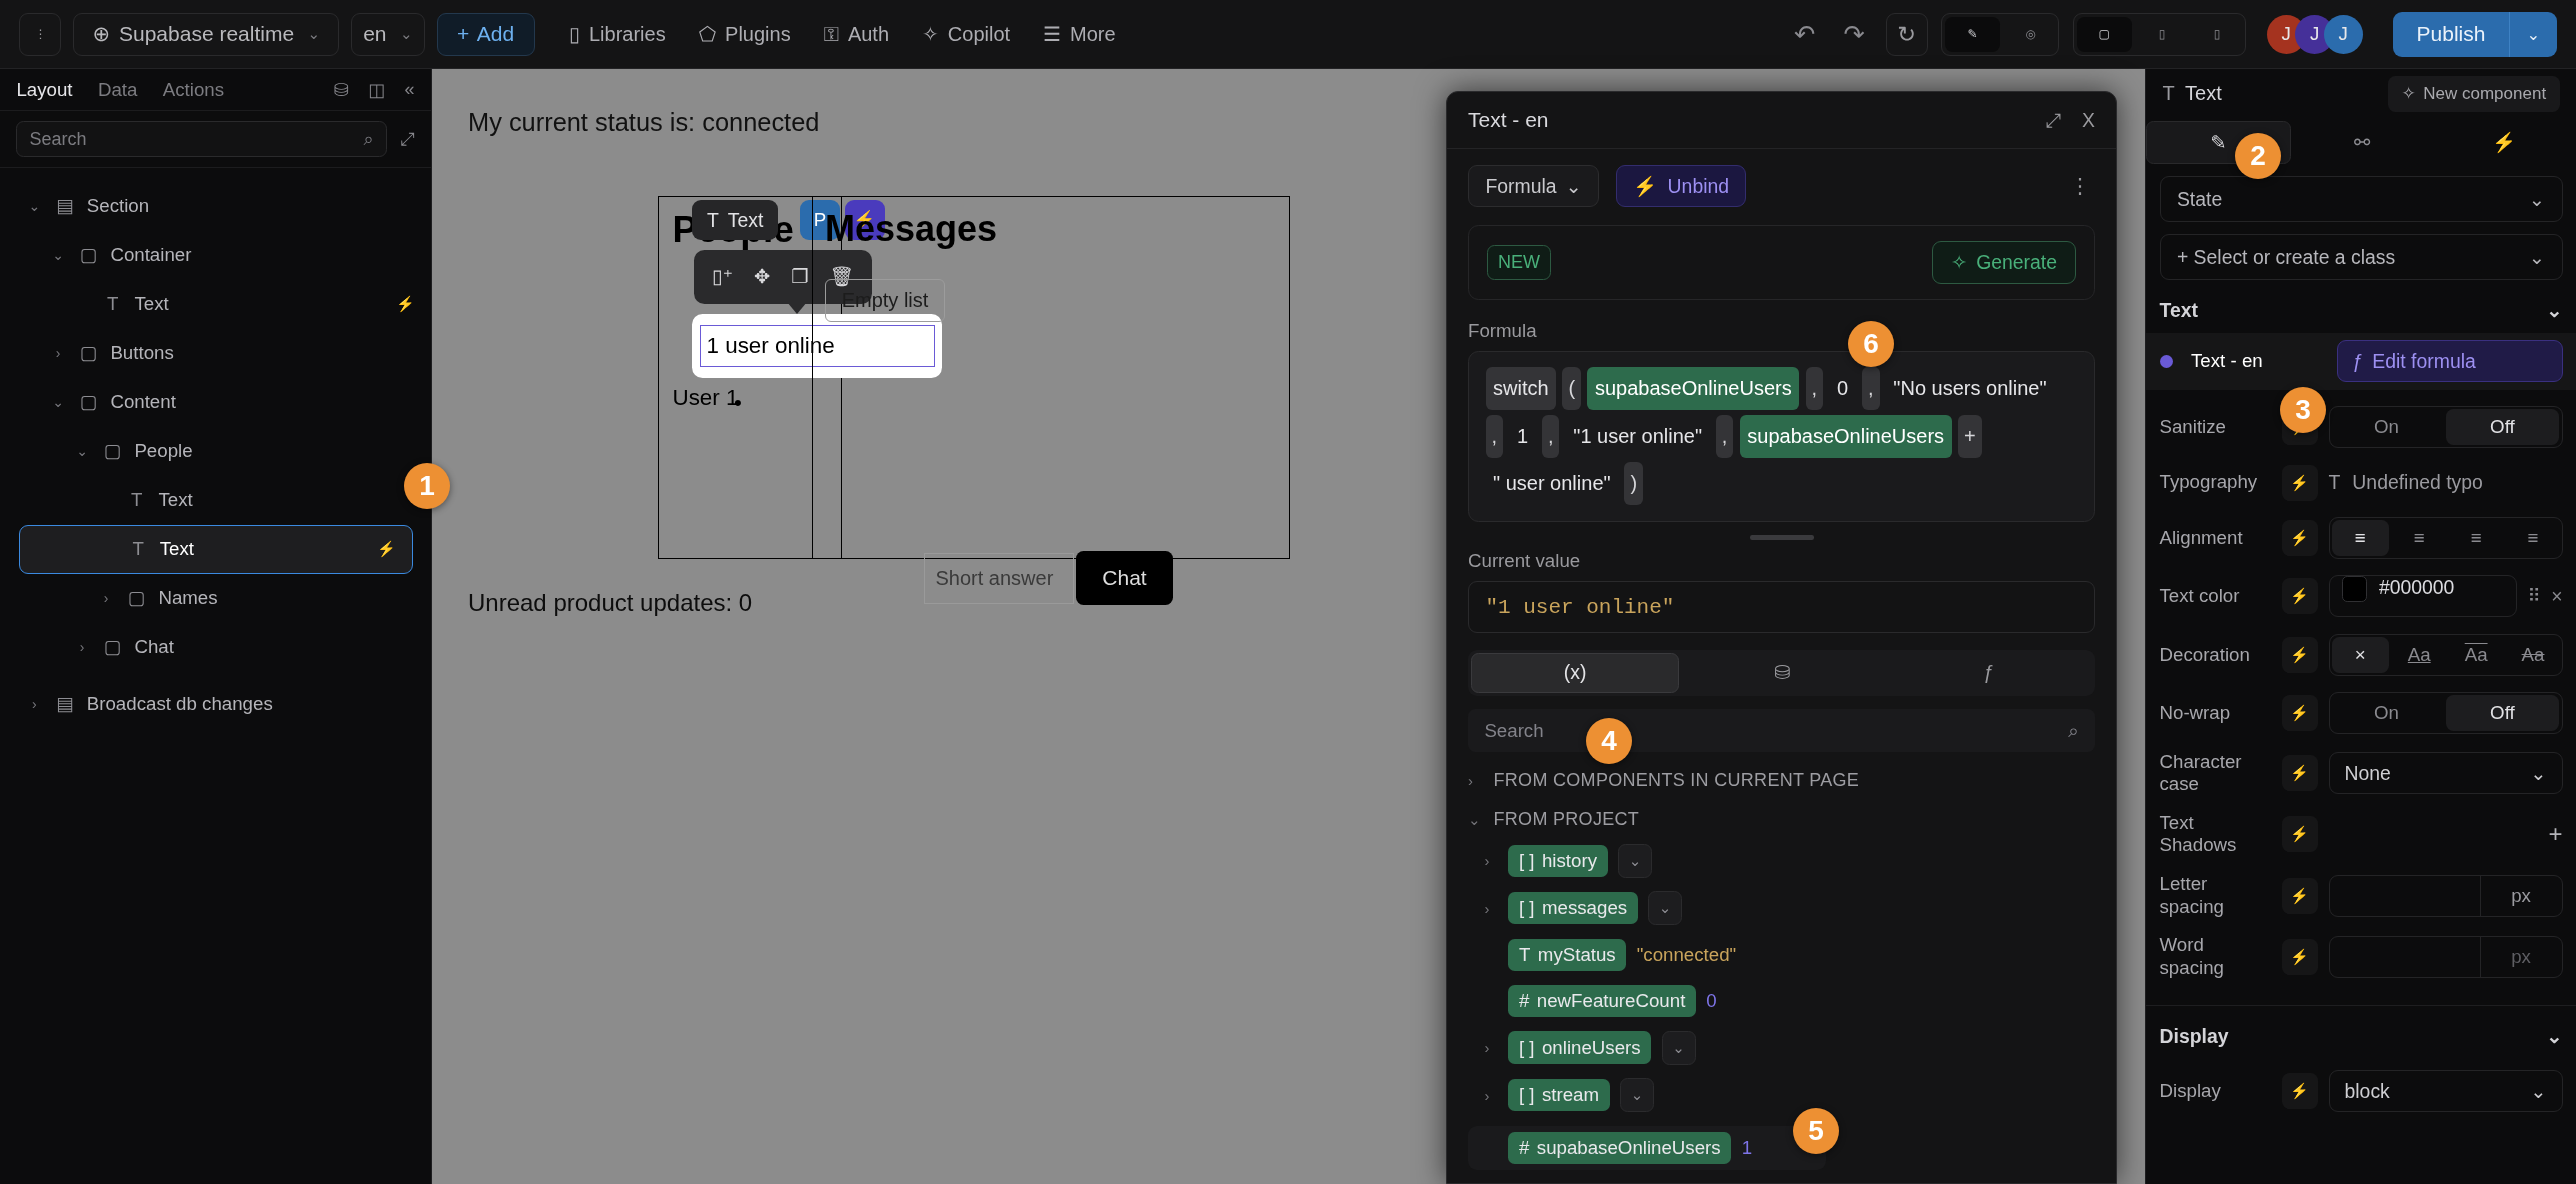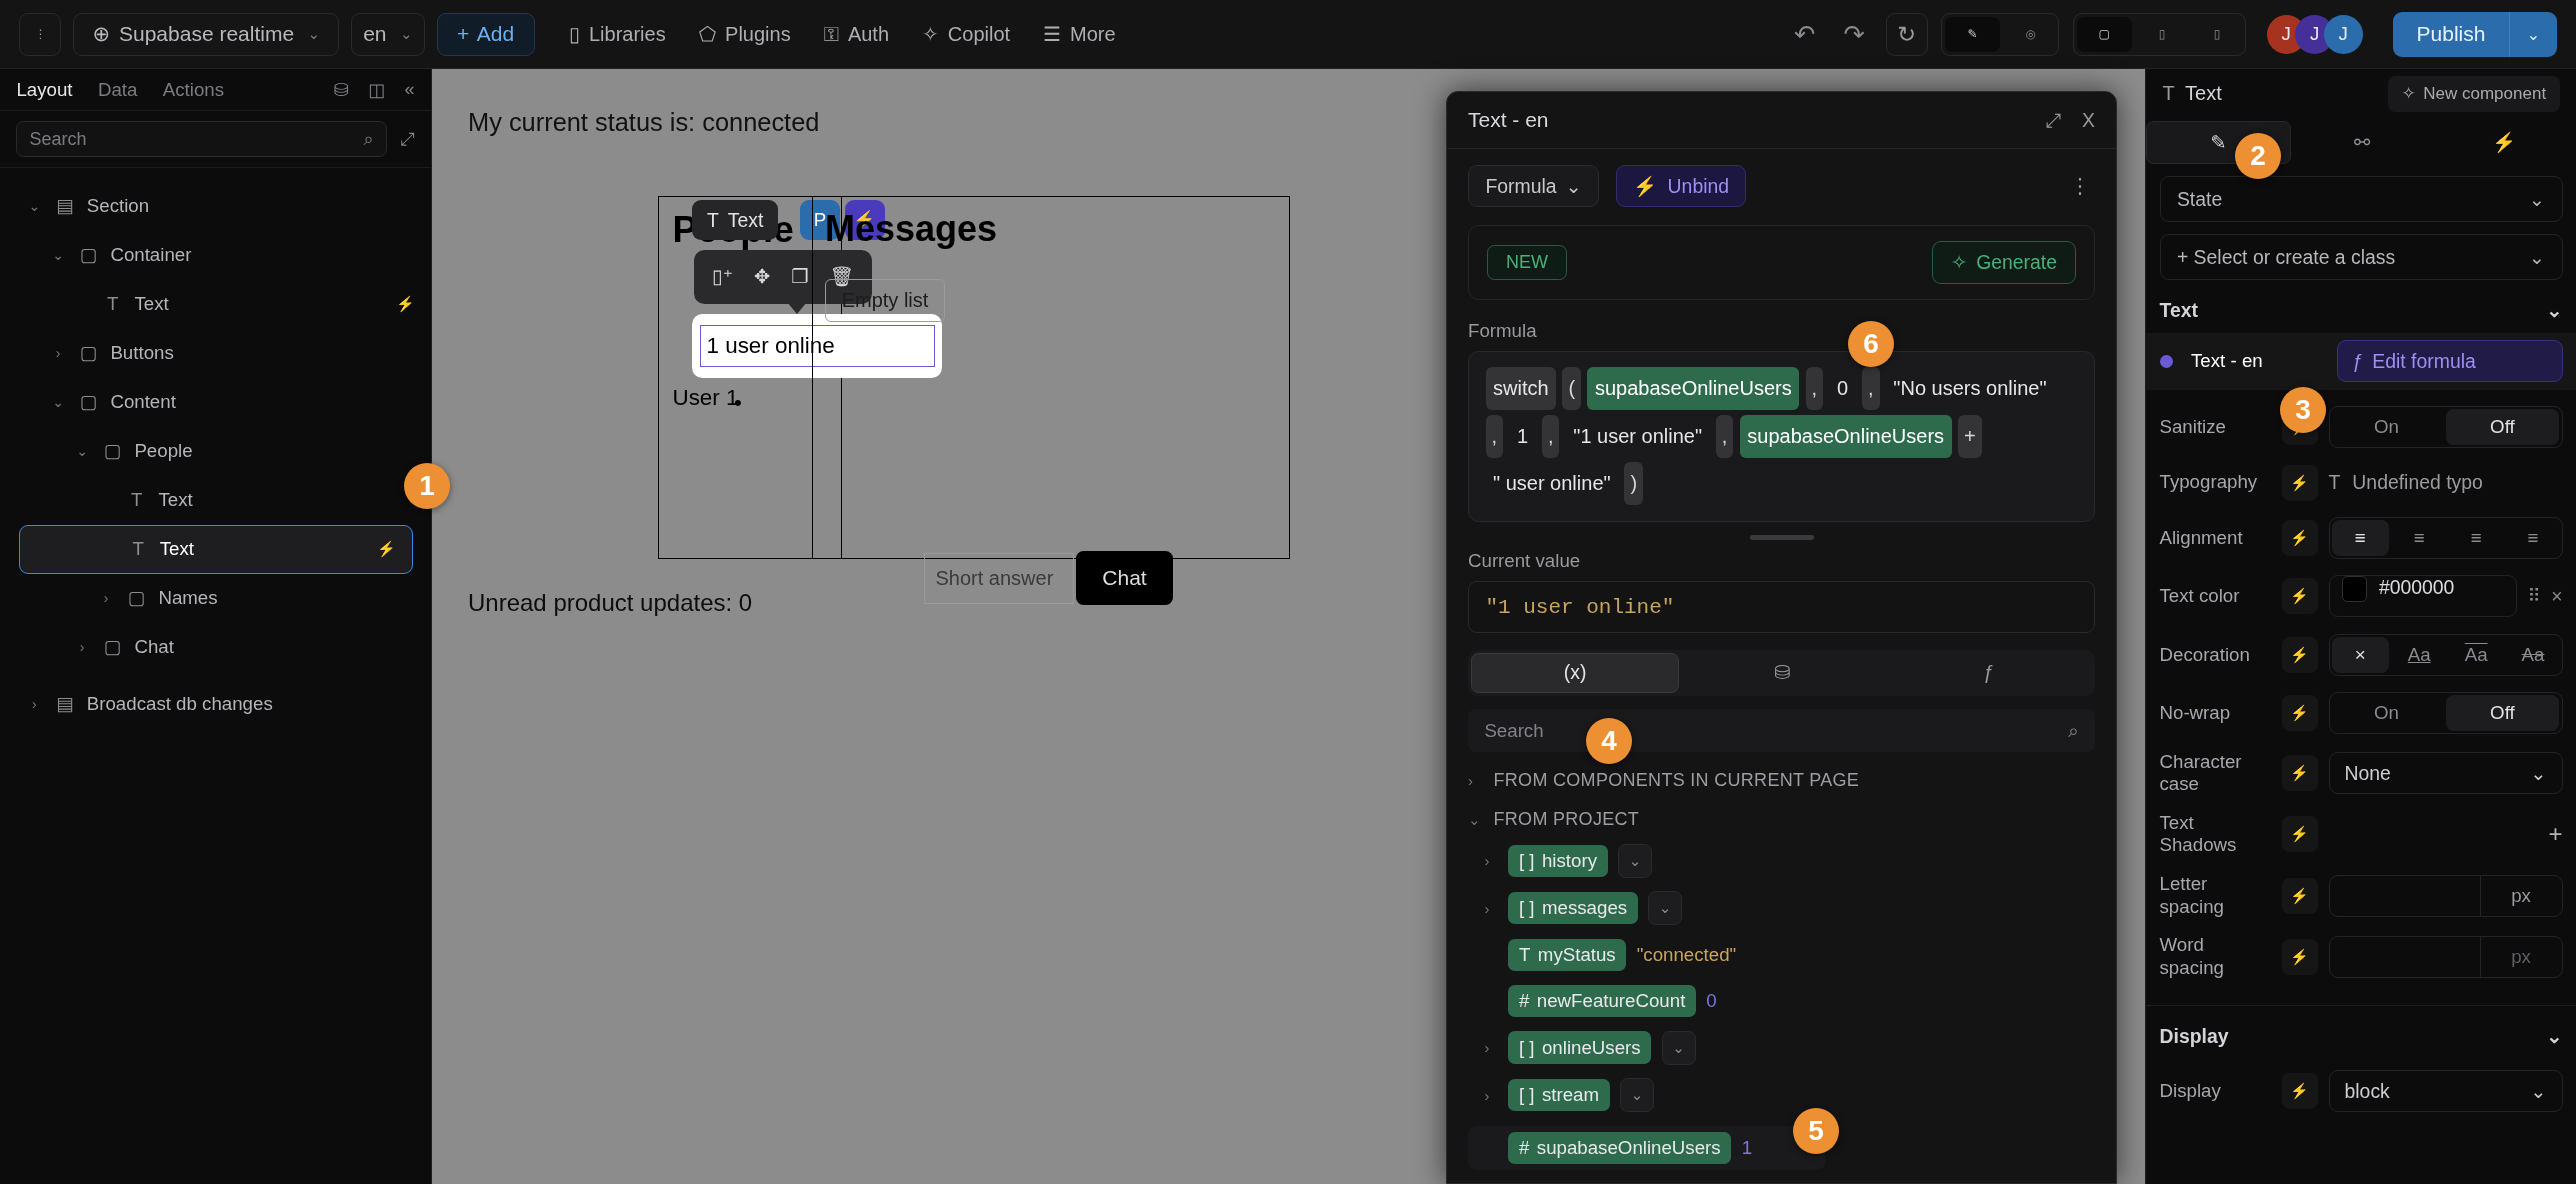--- a/index.html
+++ b/index.html
@@ -175,21 +175,21 @@
     height:42px; border:0.7px solid #332d6e; border-radius:9px; background:#1b1740;
     display:flex;align-items:center;gap:10.5px;padding:0 16.4px;color:#9d90f2;font-size:19.4px;
   }
   .m-kebab{ margin-left:auto; color:#9a9a9e; font-size:21px; padding-right:4.5px;}
   .m-ai{
     margin-top:18px; border:0.7px solid #262628; border-radius:10.5px; padding:15px 18px;
     display:flex; align-items:center; gap:18px;
   }
   .m-new{
     border:0.7px solid #2d5a42; border-radius:7.5px; color:#49b07a; font-size:18px;
-    padding:6px 18px; background:#0f1c16;
+    padding:6px 10px; background:#0f1c16;
   }
   .m-ai-t1{ font-size:19.4px; color:#e3e3e6; font-weight:bold; }
   .m-ai-t2{ font-size:18px; color:#96969b; margin-top:3px;}
   .m-gen{
     margin-left:auto; height:43px; border:0.7px solid #2d5a42; border-radius:9px; background:#0f1c16;
     display:flex;align-items:center;gap:9px;padding:0 18px;color:#49b07a;font-size:19.4px;
   }
   .m-label{ margin-top:19.4px; font-size:18.7px; color:#9a9a9e; }
   .m-formula-box{
     margin-top:9px; border:0.7px solid #2a2a2c; border-radius:10.5px; background:#1a1a1c;

